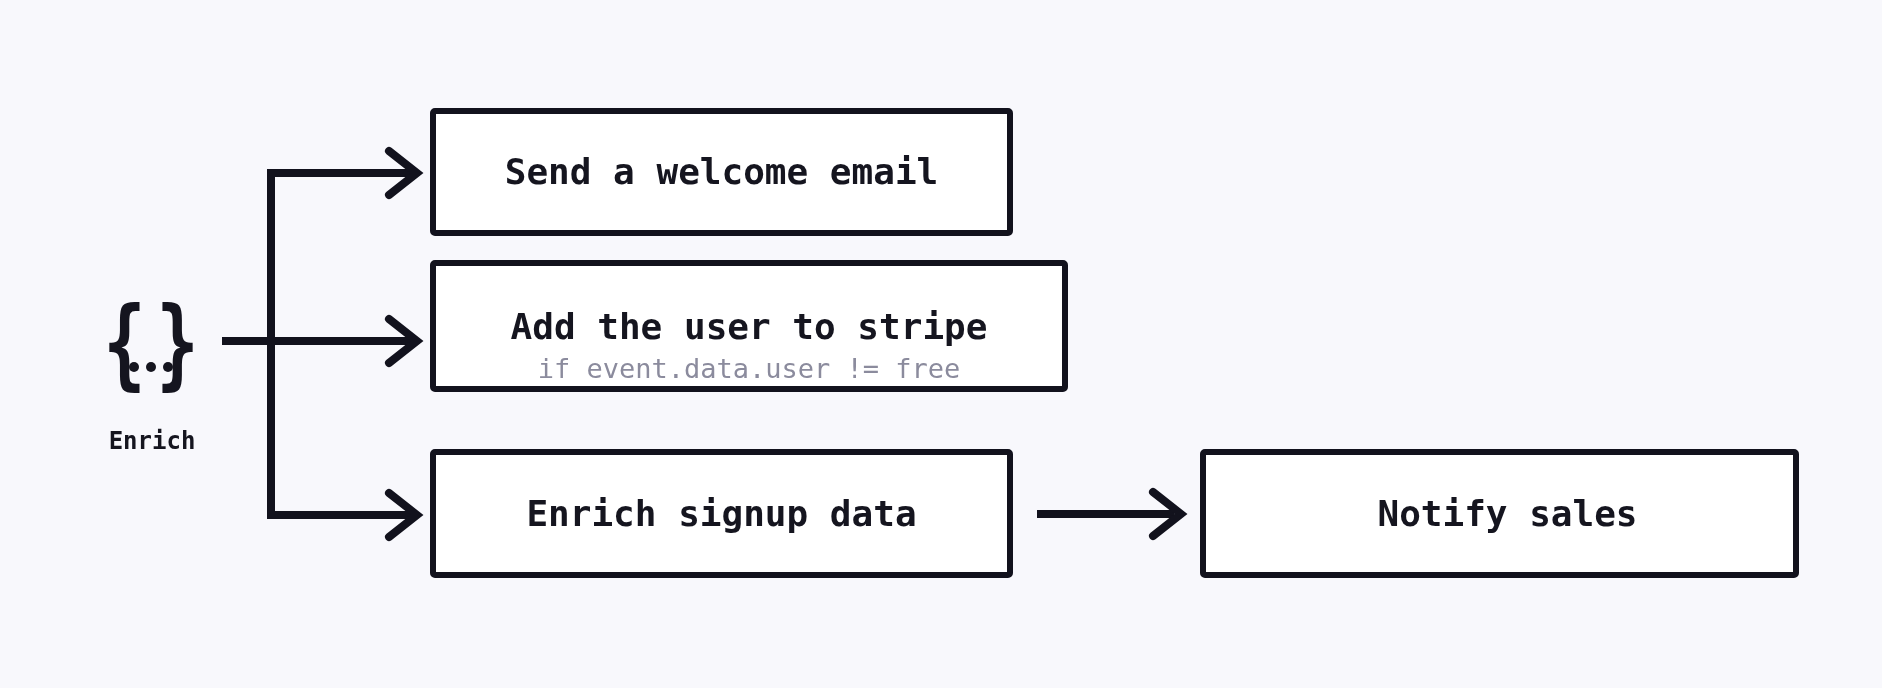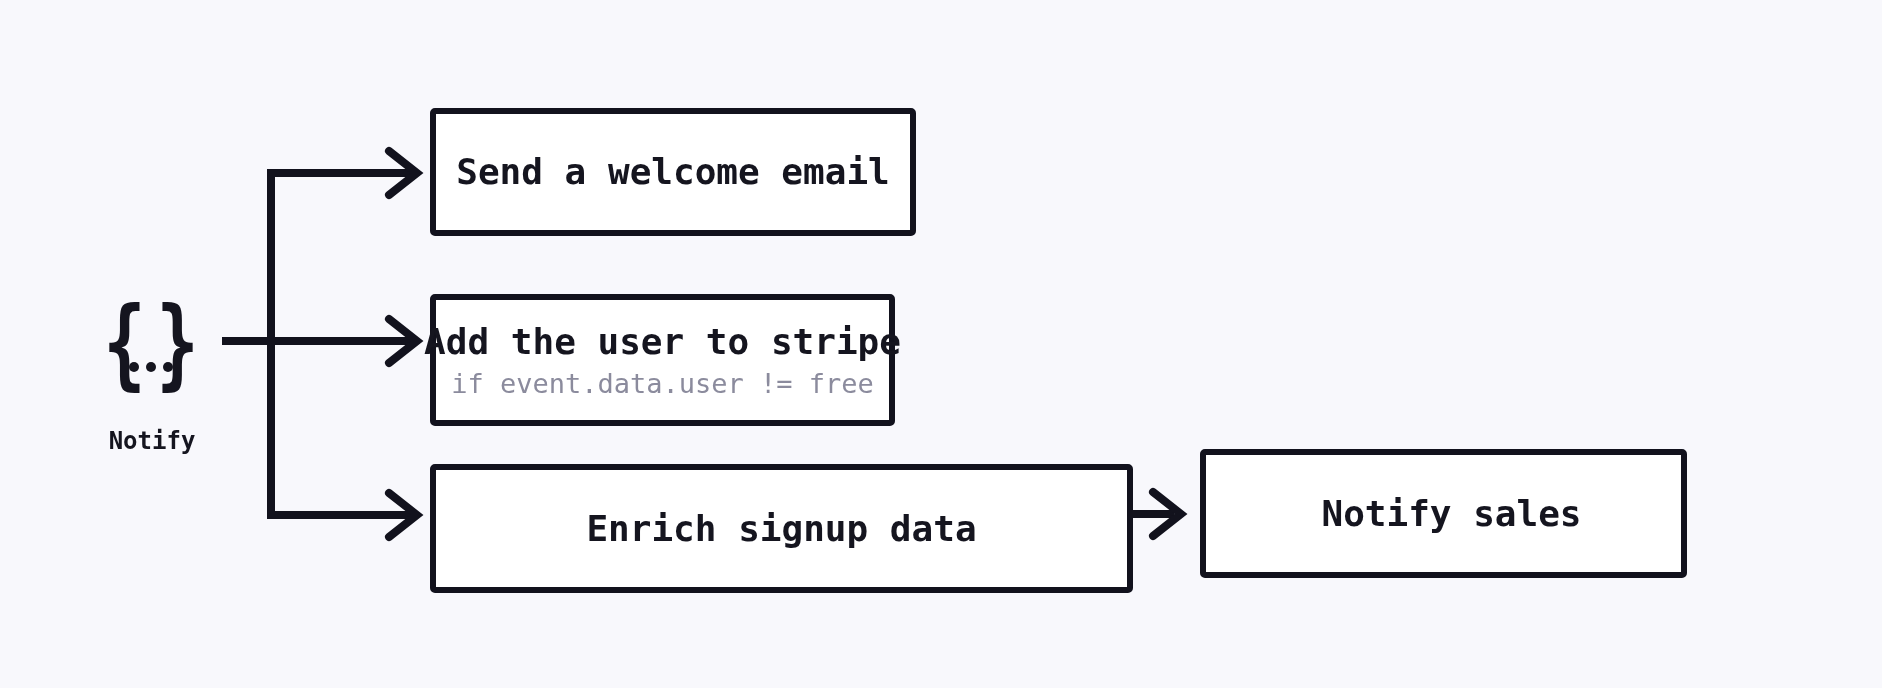--- a/index.html
+++ b/index.html
@@ -95,24 +95,24 @@
     position: absolute;
     left: 78px;
     top: 427px;
     width: 148px;
     text-align: center;
     font-size: 24px;
     font-weight: 700;
     color: #15151f;
   }
   
-  .box-welcome { left: 430px;  top: 108px; width: 486px; height: 128px; }
-  .box-stripe  { left: 430px;  top: 294px; width: 465px; height: 132px; }
-  .box-enrich  { left: 430px;  top: 464px; width: 703px; height: 129px; }
-  .box-notify  { left: 1200px; top: 449px; width: 487px; height: 129px; padding-left: 16px; }
+  .box-welcome { left: 430px;  top: 108px; width: 583px; height: 128px; }
+  .box-stripe  { left: 430px;  top: 260px; width: 638px; height: 132px; justify-content: flex-end; }
+  .box-enrich  { left: 430px;  top: 449px; width: 583px; height: 129px; }
+  .box-notify  { left: 1200px; top: 449px; width: 599px; height: 129px; padding-left: 16px; }
 </style>
 </head>
 <body>
 
 <div class="canvas">
 
   <svg class="connectors" viewBox="0 0 1882 688" xmlns="http://www.w3.org/2000/svg" aria-hidden="true">
 
     <path class="shaft" d="M414,173 L271,173 L271,515 L414,515"></path>
 
@@ -129,21 +129,21 @@
   <div class="trigger-icon">
     <span class="brace brace-left">{</span>
     <span class="dots">
       <span class="dot"></span>
       <span class="dot"></span>
       <span class="dot"></span>
     </span>
     <span class="brace brace-right">}</span>
   </div>
 
-  <div class="trigger-label">Notify</div>
+  <div class="trigger-label">Enrich</div>
 
   <div class="step-box box-welcome">
     <div class="step-title">Send a welcome email</div>
   </div>
 
   <div class="step-box box-stripe">
     <div class="step-title">Add the user to stripe</div>
     <div class="step-condition">if event.data.user != free</div>
   </div>
 

